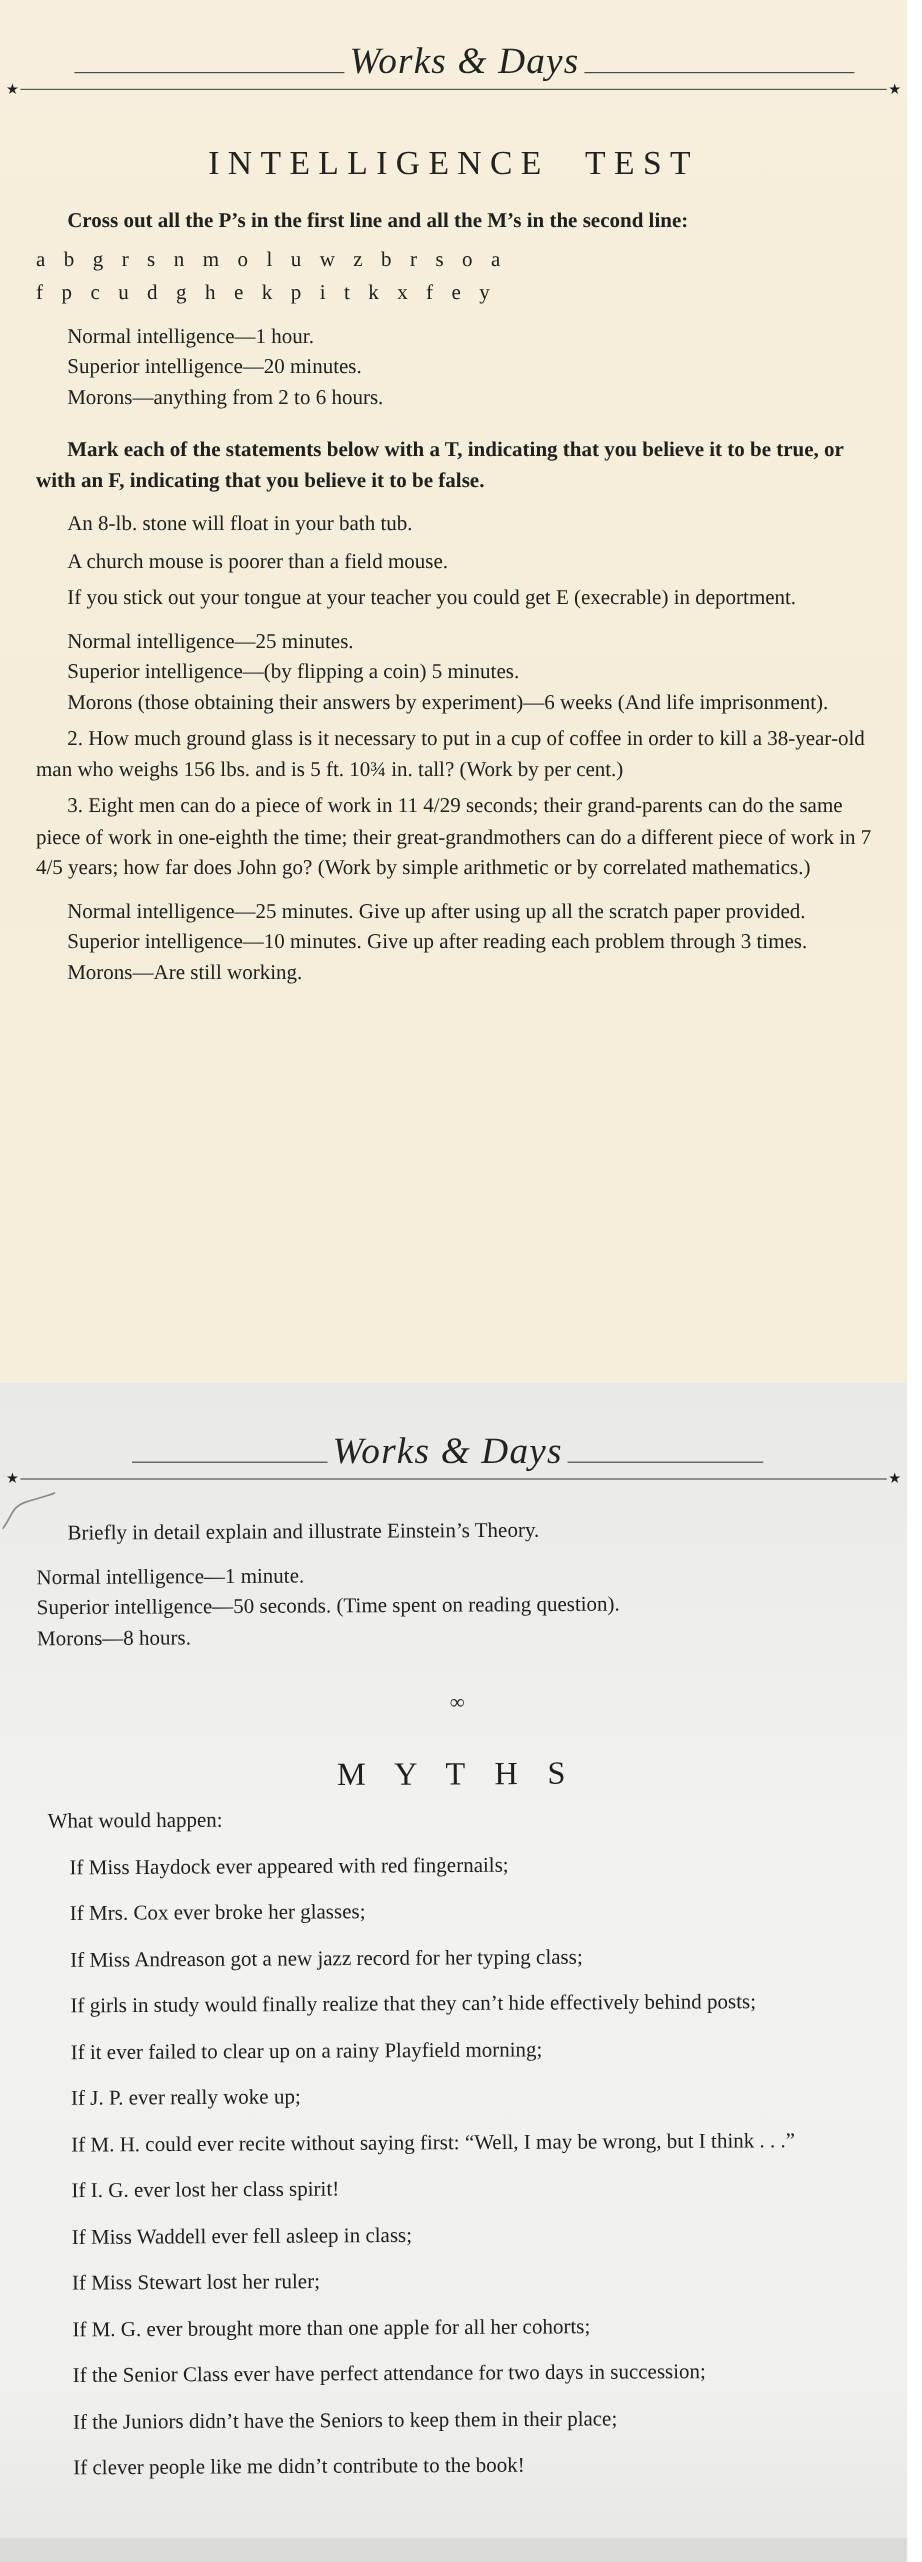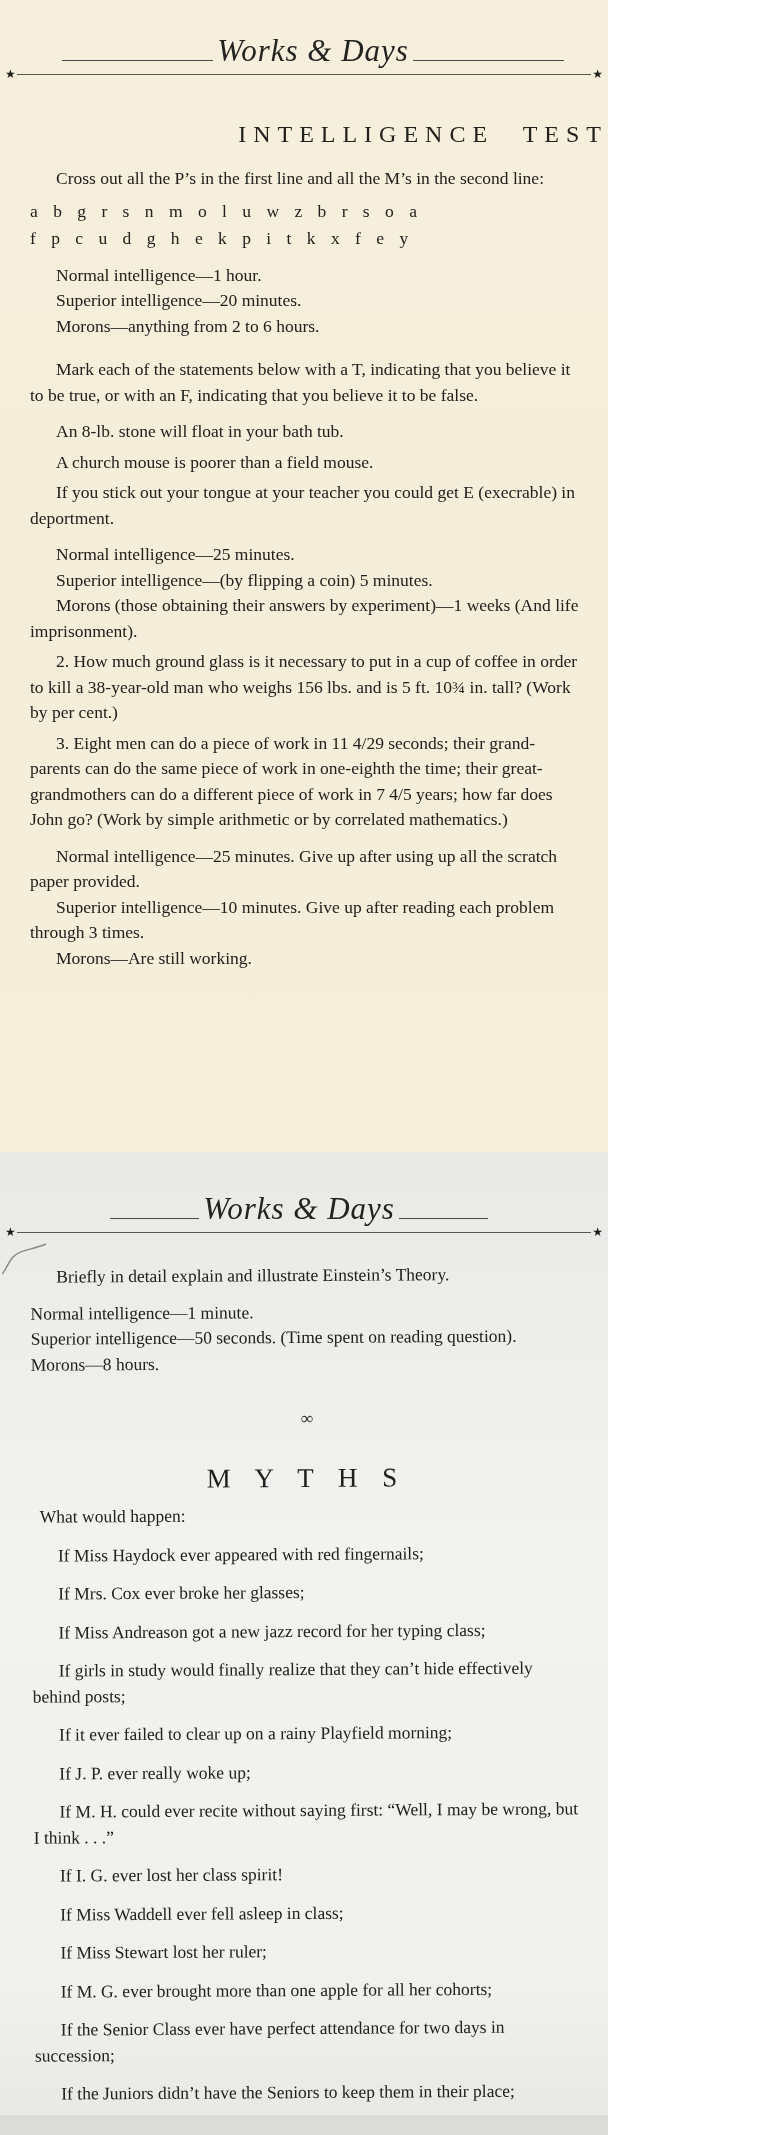--- a/index.html
+++ b/index.html
@@ -1,41 +1,41 @@
 <!DOCTYPE html>
 <html><head>
 <meta charset="utf-8">
 <style>
   html,body{margin:0;padding:0;background:#ffffff;}
   body{width:768px;}
-  .page{width:608px;box-sizing:border-box;overflow:hidden;position:relative;
+  .page{width:756px;box-sizing:border-box;overflow:hidden;position:relative;
         font-family:"Liberation Serif","DejaVu Serif",serif;color:#21201d;}
   .page1{height:1152px;background:linear-gradient(180deg,#f6efdd 0%,#f4edd9 55%,#f5eedb 100%);}
   .page2{height:983px;background:linear-gradient(180deg,#e9e9e8 0%,#f2f2f0 40%,#f0f0ee 85%,#e7e7e5 100%);}
 
   
   .wd-header{padding-top:34px;}
   .wd-title-row{display:flex;align-items:flex-end;margin:0 44px 0 62px;}
   .wd-line{flex:1;border-bottom:1.4px solid #4a4a48;margin-bottom:7px;}
   .wd-text{font-style:italic;font-weight:500;font-size:31px;line-height:34px;
            padding:0 4px;white-space:nowrap;letter-spacing:1px;color:#23231f;}
   .wd-rule-row{display:flex;align-items:center;margin:1px 5px 0 5px;}
   .wd-star{font-size:12px;line-height:10px;color:#1d1d1b;}
   .wd-rule{flex:1;border-bottom:1.3px solid #57564f;margin:0 1px;}
 
   
-  .main-title{font-size:24px;font-weight:500;letter-spacing:7px;word-spacing:16px;
-              text-align:right;margin:42px 0 0 0;color:#22211d;}
+  .main-title{font-size:28px;font-weight:500;letter-spacing:7px;word-spacing:16px;
+              text-align:center;margin:42px 0 0 0;color:#22211d;}
   .myths-title{font-size:27px;font-weight:500;letter-spacing:9px;text-align:center;
                margin:34px 0 12px 0;color:#1f1f1d;}
 
   
   .content{padding:0 28px 0 30px;font-size:17.5px;line-height:25.5px;}
   .content p{margin:0;text-indent:26px;}
-  .mt-lg{margin-top:18px !important;}
+  .mt-lg{margin-top:18px !important;font-weight:bold;}
   .mt-sm{margin-top:6px !important;}
   .letters{text-align:left;text-indent:0 !important;letter-spacing:2px;
            word-spacing:7px;line-height:27px;}
   .group{margin-top:11px;}
   .stmt{margin-top:5px !important;}
   .myth{margin-top:13px !important;}
   .ornament{text-align:center;font-size:17px;margin-top:30px;color:#2a2a28;
             font-style:italic;letter-spacing:-2px;}
   .tilt{transform:rotate(-0.35deg);transform-origin:50% 0;}
 
@@ -78,21 +78,21 @@
 
     <div class="group">
       <p class="stmt">An 8-lb. stone will float in your bath tub.</p>
       <p class="stmt">A church mouse is poorer than a field mouse.</p>
       <p class="stmt">If you stick out your tongue at your teacher you could get E (execrable) in deportment.</p>
     </div>
 
     <div class="group">
       <p>Normal intelligence—25 minutes.</p>
       <p>Superior intelligence—(by flipping a coin) 5 minutes.</p>
-      <p>Morons (those obtaining their answers by experiment)—1 weeks (And life imprisonment).</p>
+      <p>Morons (those obtaining their answers by experiment)—6 weeks (And life imprisonment).</p>
     </div>
 
 
     <div>
       <p class="stmt">2.  How much ground glass is it necessary to put in a cup of coffee in order to kill a 38-year-old man who weighs 156 lbs. and is 5 ft. 10¾ in. tall? (Work by per cent.)</p>
       <p class="stmt">3.  Eight men can do a piece of work in 11 4/29 seconds; their grand-parents can do the same piece of work in one-eighth the time; their great-grandmothers can do a different piece of work in 7 4/5 years; how far does John go? (Work by simple arithmetic or by correlated mathematics.)</p>
     </div>
 
     <div class="group">
       <p>Normal intelligence—25 minutes. Give up after using up all the scratch paper provided.</p>

